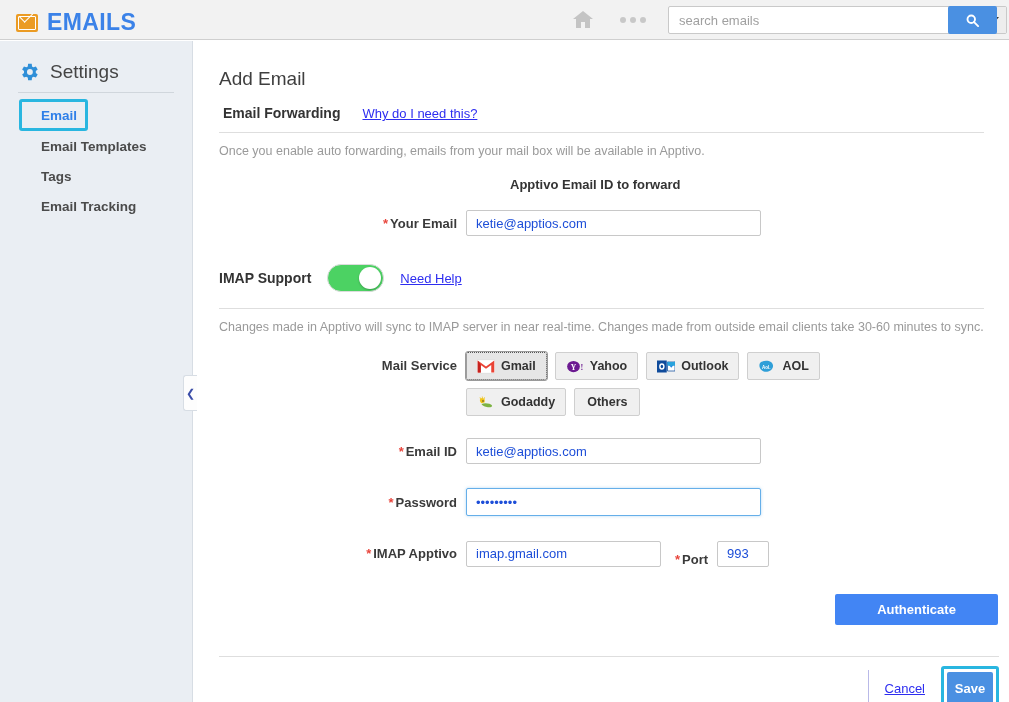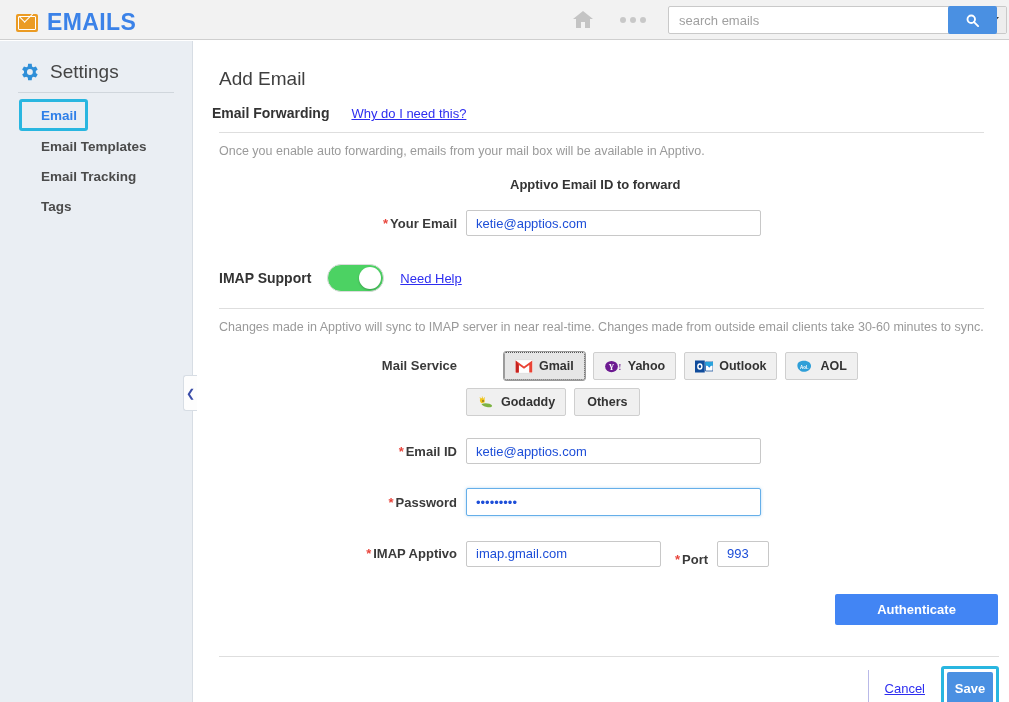--- a/index.html
+++ b/index.html
@@ -169,21 +169,21 @@
   .main {
     position: absolute; left: 194px; top: 41px;
     width: 815px; height: 661px;
     background: #ffffff;
   }
   .page-title {
     margin: 27px 0 0 25px;
     font-size: 19px; color: #3f3f3f; font-weight: normal;
   }
   .sec-row {
-    margin: 15px 0 0 18px;
+    margin: 15px 0 0 29px;
     display: flex; align-items: baseline; gap: 22px;
   }
   .sec-title { font-size: 14px; font-weight: bold; color: #333; }
   .blue-link {
     font-size: 13px; color: #2d2df0;
     text-decoration: underline; cursor: pointer;
   }
   .rule {
     margin: 11px 25px 0 25px;
     height: 1px; background: #dedede;
@@ -273,21 +273,20 @@
     border-radius: 2px;
     display: flex; align-items: center; gap: 6px;
     padding: 0 10px;
     font-size: 12.5px; font-weight: bold; color: #333;
     cursor: pointer;
   }
   .ms-btn.selected {
     background: #e6e6e6;
     border: 1px dotted #555;
     outline: 1px solid #9a9a9a;
-    margin-left: 38px;
   }
   .ms-btn.others { padding: 0 12px; }
   .ms-ico { width: 18px; height: 15px; flex: none; }
 
   
   .auth-wrap {
     display: flex; justify-content: flex-end;
     margin: 27px 11px 0 0;
   }
   .auth-btn {
@@ -383,24 +382,24 @@
   <div class="side-sep"></div>
 
   <div class="side-items">
     <div class="side-item active">
       <span>Email</span>
     </div>
     <div class="side-item">
       <span>Email Templates</span>
     </div>
     <div class="side-item">
+      <span>Tags</span>
+    </div>
+    <div class="side-item">
       <span>Email Tracking</span>
-    </div>
-    <div class="side-item">
-      <span>Tags</span>
     </div>
   </div>
 </div>
 
 <div class="collapse-handle">
   <span>❮</span>
 </div>
 
 <div class="main">
 

